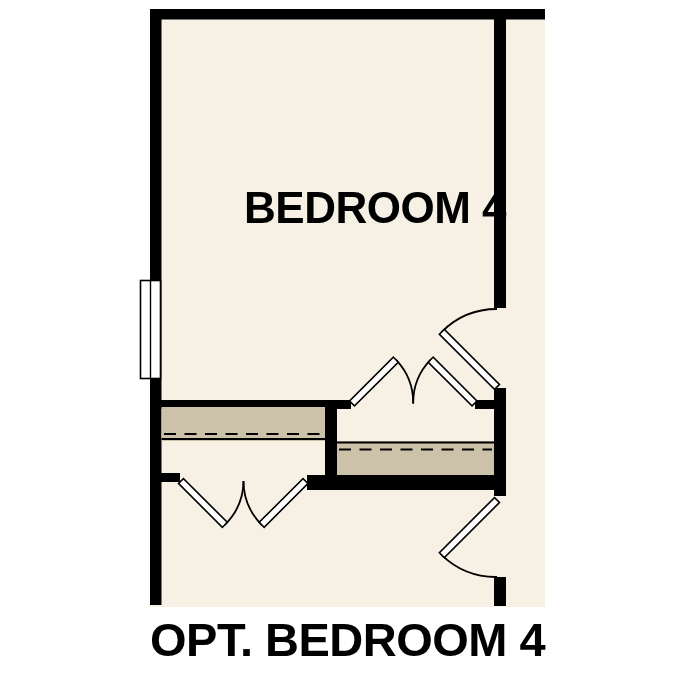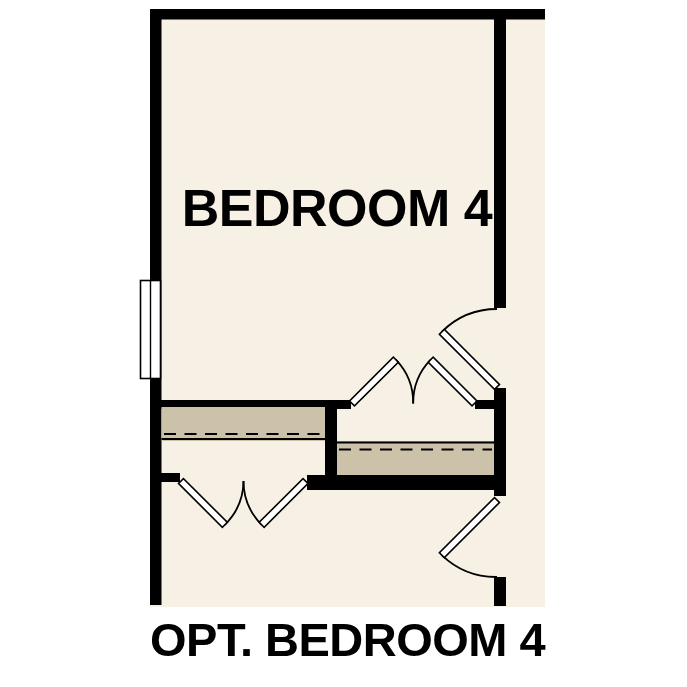--- a/index.html
+++ b/index.html
@@ -23,22 +23,22 @@
   .wall{fill:var(--wall);stroke:none;}
   .floor{fill:var(--floor);stroke:none;}
   .shelf{fill:var(--shelf);stroke:none;}
   .thin{stroke:var(--line);stroke-width:2;fill:none;}
   .rod{stroke:var(--line);stroke-width:2;fill:none;stroke-dasharray:12 8.5;}
   .door-panel{fill:var(--door);stroke:var(--line);stroke-width:1.6;}
   .door-arc{fill:none;stroke:var(--line);stroke-width:1.8;}
   .window-frame{fill:#ffffff;stroke:var(--line);stroke-width:1.6;}
   .window-line{stroke:var(--line);stroke-width:1.4;fill:none;}
   .room-label{
-    position:absolute;left:159px;top:186px;width:356px;
-    text-align:center;font-size:52px;font-weight:bold;
+    position:absolute;left:150px;top:186px;width:356px;
+    text-align:right;font-size:44px;font-weight:bold;
     letter-spacing:-0.5px;color:var(--label);line-height:44px;
     white-space:nowrap;
   }
   .caption{
     position:absolute;left:150px;top:615px;width:395px;
     text-align:right;font-size:47px;font-weight:bold;
     letter-spacing:-0.5px;color:var(--label);line-height:49px;
     white-space:nowrap;
   }
 </style>

